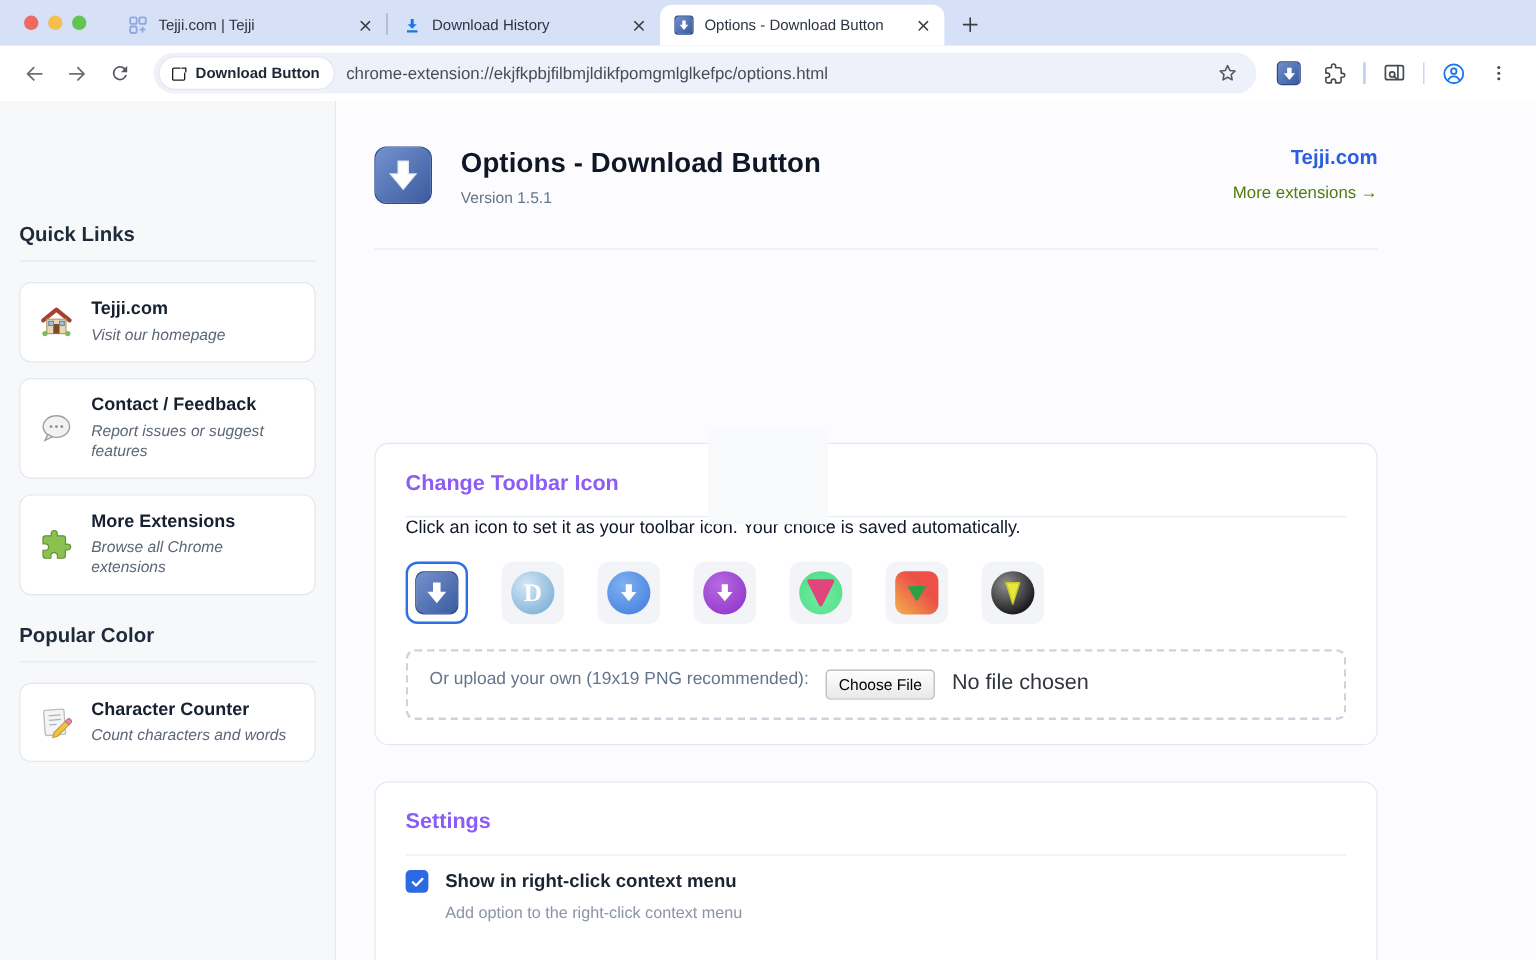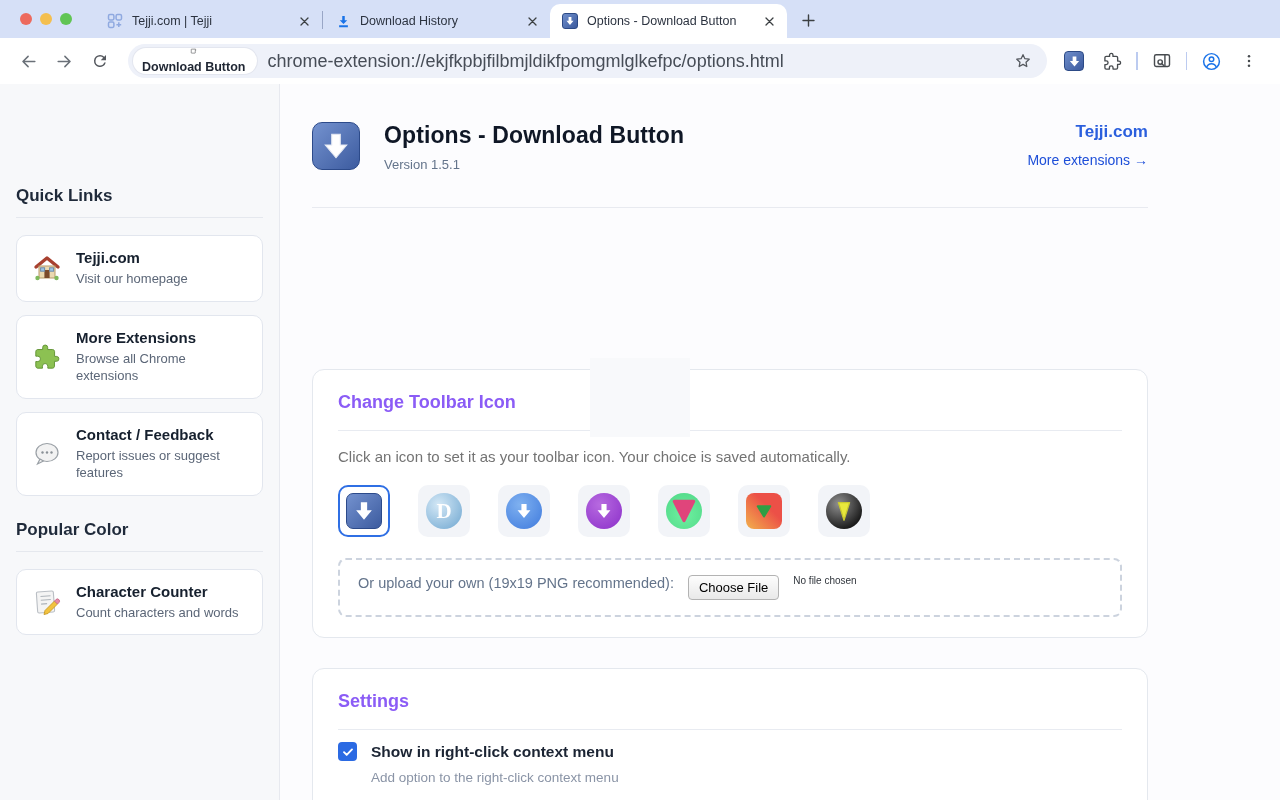--- a/index.html
+++ b/index.html
@@ -16,76 +16,76 @@
   .tab .tab-title { flex:1; white-space:nowrap; overflow:hidden; }
   .tab-close { width:16px; height:16px; border-radius:50%; display:flex; align-items:center; justify-content:center; flex:0 0 16px; }
   .tab.active { background:#fff; border-radius:10px 10px 0 0; width:237px; }
   .tab-sep { width:1px; height:18px; background:#99a6c6; margin-bottom:9px; }
   .newtab-btn { width:26px; height:26px; margin:0 0 5px 8px; border-radius:50%; display:flex; align-items:center; justify-content:center; }
 
   
   .toolbar { height:46px; background:#fff; display:flex; align-items:center; padding:0 12px 0 10px; }
   .nav-btn { width:32px; height:32px; border-radius:50%; display:flex; align-items:center; justify-content:center; margin:0 2px; }
   .omnibox { flex:1; height:34px; background:#eef1f9; border-radius:17px; margin:0 8px 0 10px; display:flex; align-items:center; padding:0 10px 0 5px; min-width:0; }
-  .ext-chip { height:26px; background:#fff; border-radius:13px; display:flex; align-items:center; gap:6px; padding:0 12px 0 9px; box-shadow:0 0 0 1px #e3e6ef;flex-direction:column; }
+  .ext-chip { height:26px; background:#fff; border-radius:13px; display:flex; align-items:center; gap:6px; padding:0 12px 0 9px; box-shadow:0 0 0 1px #e3e6ef; }
   .ext-chip-label { font-size:12.5px; font-weight:700; color:#1f2633; white-space:nowrap; }
-  .omni-url { font-size:18px; color:#474d57; margin-left:10px; flex:1; white-space:nowrap; overflow:hidden; }
+  .omni-url { font-size:14px; color:#474d57; margin-left:10px; flex:1; white-space:nowrap; overflow:hidden; }
   .omni-star { width:28px; height:28px; display:flex; align-items:center; justify-content:center; }
   .tb-icon { width:32px; height:32px; display:flex; align-items:center; justify-content:center; margin:0 3px; }
   .tb-sep { width:1.5px; height:18px; background:#bccbf0; margin:0 5px; }
   .mini-ext { width:20px; height:20px; border-radius:4px; background:linear-gradient(135deg,#6f8ecb,#3b5a9e); border:1px solid #2c4a86; display:flex; align-items:center; justify-content:center; }
 
   
   .content { display:flex; height:716px; overflow:hidden; }
 
   .sidebar { width:280px; background:#f7f8fa; border-right:1px solid #e7e9ef; padding:102px 16px 0 16px; flex:0 0 280px; }
   .side-h { font-size:17px; font-weight:700; color:#1f2a3a; }
   .side-hr { border:0; border-top:1px solid #e5e8ee; margin:11px 0 17px 0; }
   .side-card { background:#fff; border:1px solid #e2e6ee; border-radius:10px; padding:13px 16px; display:flex; align-items:center; gap:15px; margin-bottom:13px; cursor:pointer; }
   .side-ico { width:28px; height:28px; flex:0 0 28px; }
   .sc-title { font-size:15px; font-weight:700; color:#16202e; }
-  .sc-sub { font-size:13px; color:#5b6677; margin-top:4px; line-height:1.35; }
+  .sc-sub { font-size:13px; color:#5b6677; margin-top:4px; line-height:1.35;font-style:italic; }
   .side-h2 { margin-top:24px; }
 
   .main { flex:1; background:#fcfcfe; position:relative; }
   .container { width:836px; margin-left:32px; }
 
   .hdr { display:flex; align-items:flex-start; margin-top:38px; }
   .app-icon { width:48px; height:48px; border-radius:10px; background:linear-gradient(135deg,#7492cf,#3c5b9f); border:1.5px solid #2c4a8a; display:flex; align-items:center; justify-content:center; flex:0 0 48px; }
   .hdr-text { margin-left:24px; }
   .hdr-title { font-size:23px; font-weight:800; color:#0f1726; letter-spacing:.1px; }
   .hdr-version { font-size:13px; color:#64748b; margin-top:8px; }
   .hdr-right { margin-left:auto; text-align:right; }
   .site-link { font-size:17px; font-weight:700; color:#2b5fdd; text-decoration:none; display:inline-block; }
-  .more-link { font-size:14px; color:#1d4ed8; text-decoration:none; display:inline-block; margin-top:10px; }
+  .more-link { font-size:14px; color:#4d7c0f; text-decoration:none; display:inline-block; margin-top:10px; }
   .main-hr { border:0; border-top:1px solid #e8eaf0; margin-top:35px; }
 
   .card { background:#fff; border:1px solid #e4e8ee; border-radius:12px; padding:22px 25px 20px 25px; }
   .card1 { margin-top:161px; }
   .card2 { margin-top:30px; height:200px; }
   .card-h { font-size:18px; font-weight:700; color:#8b5cf6; }
   .card-hr { border:0; border-top:1px solid #e8ebf1; margin-top:17px; }
-  .card-desc { font-size:15px; color:#737373; margin-top:17px; }
+  .card-desc { font-size:15px; color:#0f172a; }
 
   .icon-row { display:flex; gap:28px; margin-top:20px; }
   .icon-tile { width:52px; height:52px; border-radius:10px; background:#f2f4f8; display:flex; align-items:center; justify-content:center; cursor:pointer; }
   .icon-tile.selected { background:#fff; border:2px solid #2f6fe4; }
   .opt-navy { width:36px; height:36px; border-radius:7px; background:linear-gradient(135deg,#7492cf,#3c5b9f); border:1px solid #2c4a8a; display:flex; align-items:center; justify-content:center; }
   .opt-circle { width:36px; height:36px; border-radius:50%; display:flex; align-items:center; justify-content:center; }
   .c-d { background:radial-gradient(circle at 35% 32%, #d4e8f6, #6ea6d0); color:#fff; font-weight:700; font-size:21px; font-family:"Liberation Serif", serif; }
   .c-blue { background:radial-gradient(circle at 38% 32%, #7fb1f0, #3f7add); }
   .c-purple { background:radial-gradient(circle at 38% 32%, #b76ae0, #8b2fc9); }
   .c-green { background:radial-gradient(circle at 50% 60%, #6ef0a0, #4fd787); }
   .sq-red { width:36px; height:36px; border-radius:8px; background:linear-gradient(45deg,#f2b14c,#ec5047 62%); display:flex; align-items:center; justify-content:center; }
   .c-dark { background:radial-gradient(circle at 35% 30%, #909090, #1b1b1b 75%); }
 
   .upload-box { margin-top:21px; border:2px dashed #ccd3de; border-radius:8px; padding:15px 18px; display:flex; align-items:flex-start; gap:14px; }
   .upload-label { font-size:14.5px; color:#64748b; }
   .file-btn { font-family:"Liberation Sans", sans-serif; font-size:13px; color:#000; background:linear-gradient(#fdfdfd,#e9e9e9); border:1px solid #b3b3b3; border-radius:4px; padding:4px 10px; cursor:pointer; }
-  .file-status { font-size:10px; color:#30353c; }
+  .file-status { font-size:18px; color:#30353c; }
 
   .setting-row { display:flex; align-items:center; margin-top:12px; }
   .checkbox { width:19px; height:19px; border-radius:4px; background:#2b6ae3; display:flex; align-items:center; justify-content:center; flex:0 0 19px; cursor:pointer; }
   .setting-label { font-size:15.5px; font-weight:600; color:#1b2433; margin-left:14px; }
   .setting-desc { font-size:13.5px; color:#8a94a6; margin:9px 0 0 33px; }
 
   .ghost { position:absolute; left:310px; top:274px; width:100px; height:79px; background:#f8f9fb; z-index:4; }
 </style>
 </head>
 <body>
@@ -246,43 +246,43 @@
           </svg>
       </span>
       <div>
         <div class="sc-title">Tejji.com</div>
         <div class="sc-sub">Visit our homepage</div>
       </div>
     </div>
 
     <div class="side-card">
       <span class="side-ico">
-        <svg width="28" height="28" viewBox="0 0 24 24">
-            <path d="M20.2 11.5h-1.7V7.3c0-.9-.8-1.7-1.7-1.7h-4.2V3.9a2.15 2.15 0 1 0-4.3 0v1.7H4.1c-.9 0-1.7.8-1.7 1.7v4h1.7a2.3 2.3 0 0 1 0 4.6H2.4v4c0 .9.8 1.7 1.7 1.7h4V19.9a2.3 2.3 0 0 1 4.6 0v1.7h4c.9 0 1.7-.8 1.7-1.7v-4.2h1.7a2.1 2.1 0 1 0 0-4.2z" fill="#8cc152" stroke="#5f9132" stroke-width=".8"></path>
-          </svg>
-      </span>
-      <div>
-        <div class="sc-title">More Extensions</div>
-        <div class="sc-sub">Browse all Chrome extensions</div>
-      </div>
-    </div>
-
-    <div class="side-card">
-      <span class="side-ico">
         <svg width="28" height="28" viewBox="0 0 28 28">
             <ellipse cx="14" cy="12.5" rx="11" ry="9" fill="#f2f2f2" stroke="#9aa0a6" stroke-width="1.2"></ellipse>
             <path d="M7 19l-2.5 5 6-3z" fill="#f2f2f2" stroke="#9aa0a6" stroke-width="1.2"></path>
             <circle cx="9.5" cy="12.5" r="1.2" fill="#8a9096"></circle>
             <circle cx="14" cy="12.5" r="1.2" fill="#8a9096"></circle>
             <circle cx="18.5" cy="12.5" r="1.2" fill="#8a9096"></circle>
           </svg>
       </span>
       <div>
         <div class="sc-title">Contact / Feedback</div>
         <div class="sc-sub">Report issues or suggest features</div>
+      </div>
+    </div>
+
+    <div class="side-card">
+      <span class="side-ico">
+        <svg width="28" height="28" viewBox="0 0 24 24">
+            <path d="M20.2 11.5h-1.7V7.3c0-.9-.8-1.7-1.7-1.7h-4.2V3.9a2.15 2.15 0 1 0-4.3 0v1.7H4.1c-.9 0-1.7.8-1.7 1.7v4h1.7a2.3 2.3 0 0 1 0 4.6H2.4v4c0 .9.8 1.7 1.7 1.7h4V19.9a2.3 2.3 0 0 1 4.6 0v1.7h4c.9 0 1.7-.8 1.7-1.7v-4.2h1.7a2.1 2.1 0 1 0 0-4.2z" fill="#8cc152" stroke="#5f9132" stroke-width=".8"></path>
+          </svg>
+      </span>
+      <div>
+        <div class="sc-title">More Extensions</div>
+        <div class="sc-sub">Browse all Chrome extensions</div>
       </div>
     </div>
 
     <div class="side-h side-h2">Popular Color</div>
     <hr class="side-hr">
 
 
 
     <div class="side-card">
       <span class="side-ico">

